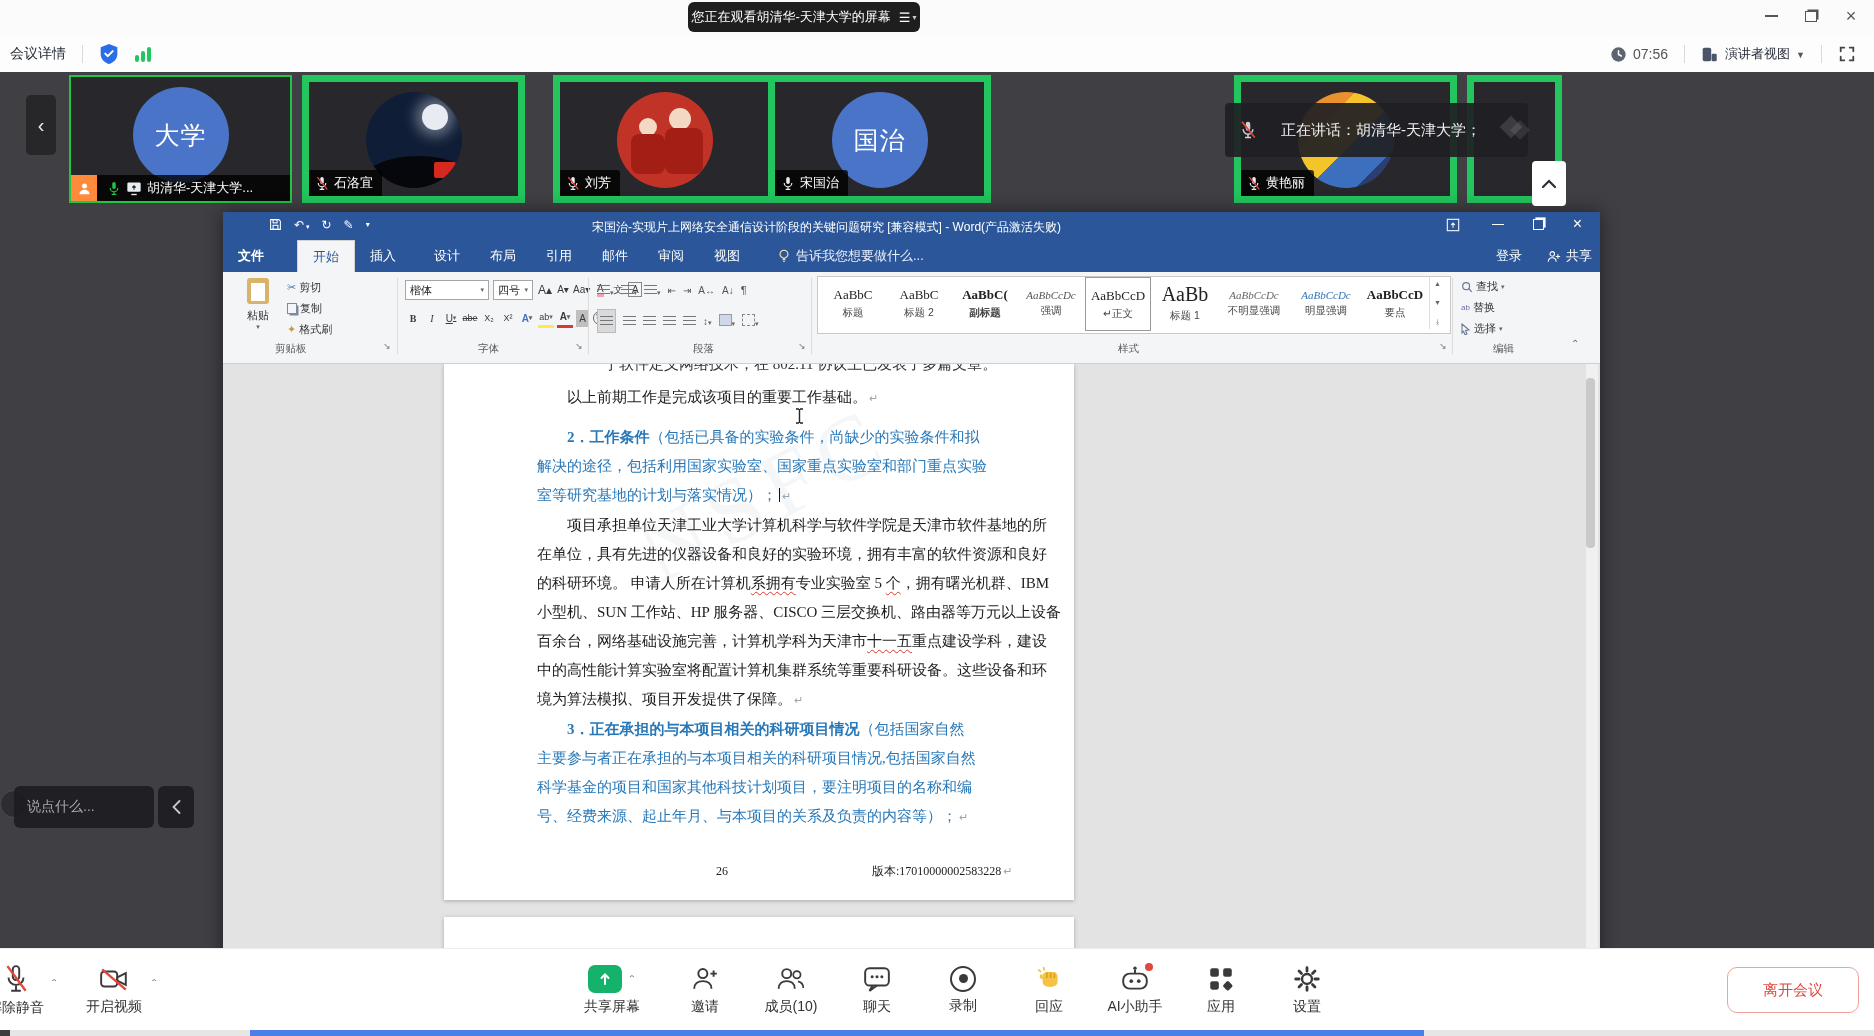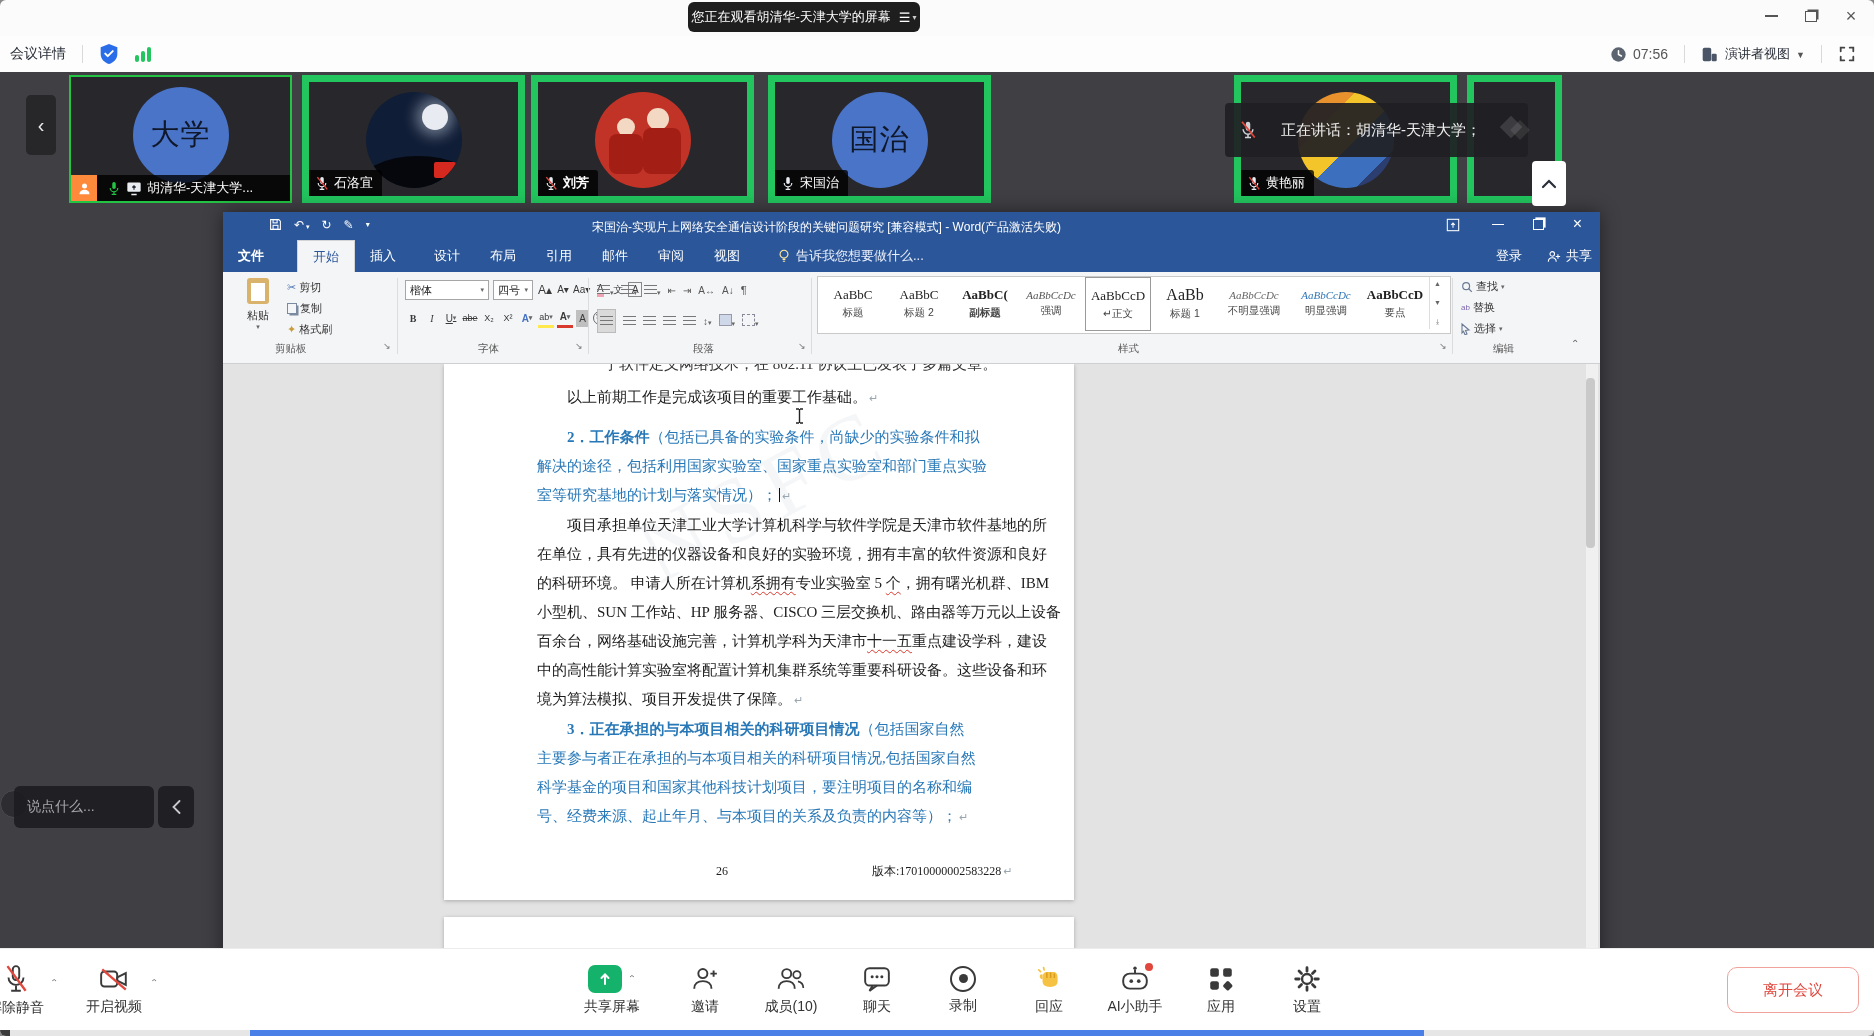--- a/index.html
+++ b/index.html
@@ -1,35 +1,35 @@
 <!DOCTYPE html>
 <html><head>
 <meta charset="utf-8">
 <style>
   html,body{margin:0;padding:0;background:#888;}
   #root{position:relative;width:1874px;height:1036px;background:#fbfbfb;overflow:hidden;
-        font-family:"Liberation Sans",sans-serif;border-radius:6px;-webkit-font-smoothing:antialiased;}
+        font-family:"Liberation Sans",sans-serif;-webkit-font-smoothing:antialiased;}
   .abs{position:absolute;}
   .flex{display:flex;align-items:center;}
   
   #banner{left:688px;top:2px;width:232px;height:30px;background:#1e1e1e;border-radius:6px;
           color:#fff;font-size:13px;display:flex;align-items:center;justify-content:center;gap:8px;z-index:40;}
   .wc{top:4px;width:30px;height:24px;display:flex;align-items:center;justify-content:center;color:#555;z-index:41;cursor:default;}
   #menubar{left:0;top:36px;width:1874px;height:36px;background:#fdfdfd;}
   .mtext{font-size:14px;color:#2a2f3a;}
   .vdiv{width:1px;height:18px;background:#d9d9d9;}
   .sigbar{display:inline-block;width:4px;border-radius:2px;background:#22c55e;margin-right:2px;}
   
   #stage{left:0;top:72px;width:1874px;height:964px;background:#3f3f44;}
   
   .thumb{position:absolute;top:75px;width:223px;height:128px;background:#28282c;border:7px solid #22c55e;box-sizing:border-box;}
   .thumb.active{border:2px solid #23c343;}
   .av{position:absolute;left:50%;top:10px;transform:translateX(-50%);width:96px;height:96px;border-radius:50%;overflow:hidden;}
   .avtxt{display:flex;align-items:center;justify-content:center;width:100%;height:100%;
-         color:#0f172a;font-size:29px;letter-spacing:1px;text-align:right;}
+         color:#ffffff;font-size:25px;letter-spacing:1px;text-align:right;}
   .nlabel{position:absolute;left:0;bottom:0;height:26px;background:rgba(0,0,0,.78);display:flex;align-items:center;
           gap:5px;padding:0 9px 0 6px;color:#fff;font-size:13px;white-space:nowrap;border-radius:0 3px 0 0;}
   .nlabel.full{width:100%;padding:0;box-sizing:border-box;border-radius:0;}
   .badge{width:26px;height:26px;background:#ff8a3c;display:flex;align-items:center;justify-content:center;flex:0 0 auto;}
   #spk{left:1225px;top:103px;width:303px;height:54px;background:rgba(32,32,36,.93);border-radius:4px;z-index:20;
        display:flex;align-items:center;gap:12px;padding:0 14px;box-sizing:border-box;}
   #collapse-strip{left:1532px;top:161px;width:34px;height:45px;background:#fff;border-radius:4px;z-index:21;
        display:flex;align-items:center;justify-content:center;}
   #scroll-left{left:26px;top:95px;width:30px;height:60px;background:rgba(20,20,20,.55);border-radius:5px;z-index:5;
        display:flex;align-items:center;justify-content:center;color:#eee;font-size:20px;}
@@ -191,21 +191,21 @@
             <rect x="9" y="2" width="6" height="12" rx="3" fill="#e9edf2"></rect>
             <path d="M5.5 12a6.5 6.5 0 0 0 13 0" fill="none" stroke="#e9edf2" stroke-width="2"></path>
             <path d="M12 19v4M8 23h8" stroke="#e9edf2" stroke-width="2"></path>
             <path d="M4 2l17 21" stroke="#e0473d" stroke-width="2.4"></path>
           </svg>
       </span>
       <span>石洛宜</span>
     </span>
   </div>
 
-  <div class="thumb" style="left:531px;font-weight:bold;">
+  <div class="thumb" style="left:553px;">
     <span class="av" style="background:#c23327;">
       <span style="position:absolute;left:22px;top:26px;width:18px;height:18px;border-radius:50%;background:#f3d8c4;"></span>
       <span style="position:absolute;left:52px;top:16px;width:22px;height:22px;border-radius:50%;background:#f3d8c4;"></span>
       <span style="position:absolute;left:14px;top:42px;width:34px;height:40px;border-radius:8px;background:#a31f16;"></span>
       <span style="position:absolute;left:48px;top:36px;width:38px;height:46px;border-radius:8px;background:#a31f16;"></span>
     </span>
     <span class="nlabel">
       <span style="display:inline-flex;">
         <svg width="14" height="17" viewBox="0 0 24 26">
             <rect x="9" y="2" width="6" height="12" rx="3" fill="#e9edf2"></rect>
@@ -436,21 +436,21 @@
       </div>
       <div class="stitem" style="left:796px;">
         <span class="stprev" style="font-style:italic;color:#555;font-size:11px;">AaBbCcDc</span>
         <span class="stname">强调</span>
       </div>
       <div class="stitem" style="left:862px;border:1.5px solid #9a9a9a;">
         <span class="stprev">AaBbCcD</span>
         <span class="stname">↵正文</span>
       </div>
       <div class="stitem" style="left:930px;">
-        <span class="stprev" style="font-size:16px;">AaBb</span>
+        <span class="stprev" style="font-size:20px;">AaBb</span>
         <span class="stname">标题 1</span>
       </div>
       <div class="stitem" style="left:996px;width:70px;">
         <span class="stprev" style="font-style:italic;color:#666;font-size:11px;">AaBbCcDc</span>
         <span class="stname">不明显强调</span>
       </div>
       <div class="stitem" style="left:1068px;width:70px;">
         <span class="stprev" style="font-style:italic;color:#2e75b6;font-size:11px;">AaBbCcDc</span>
         <span class="stname">明显强调</span>
       </div>

